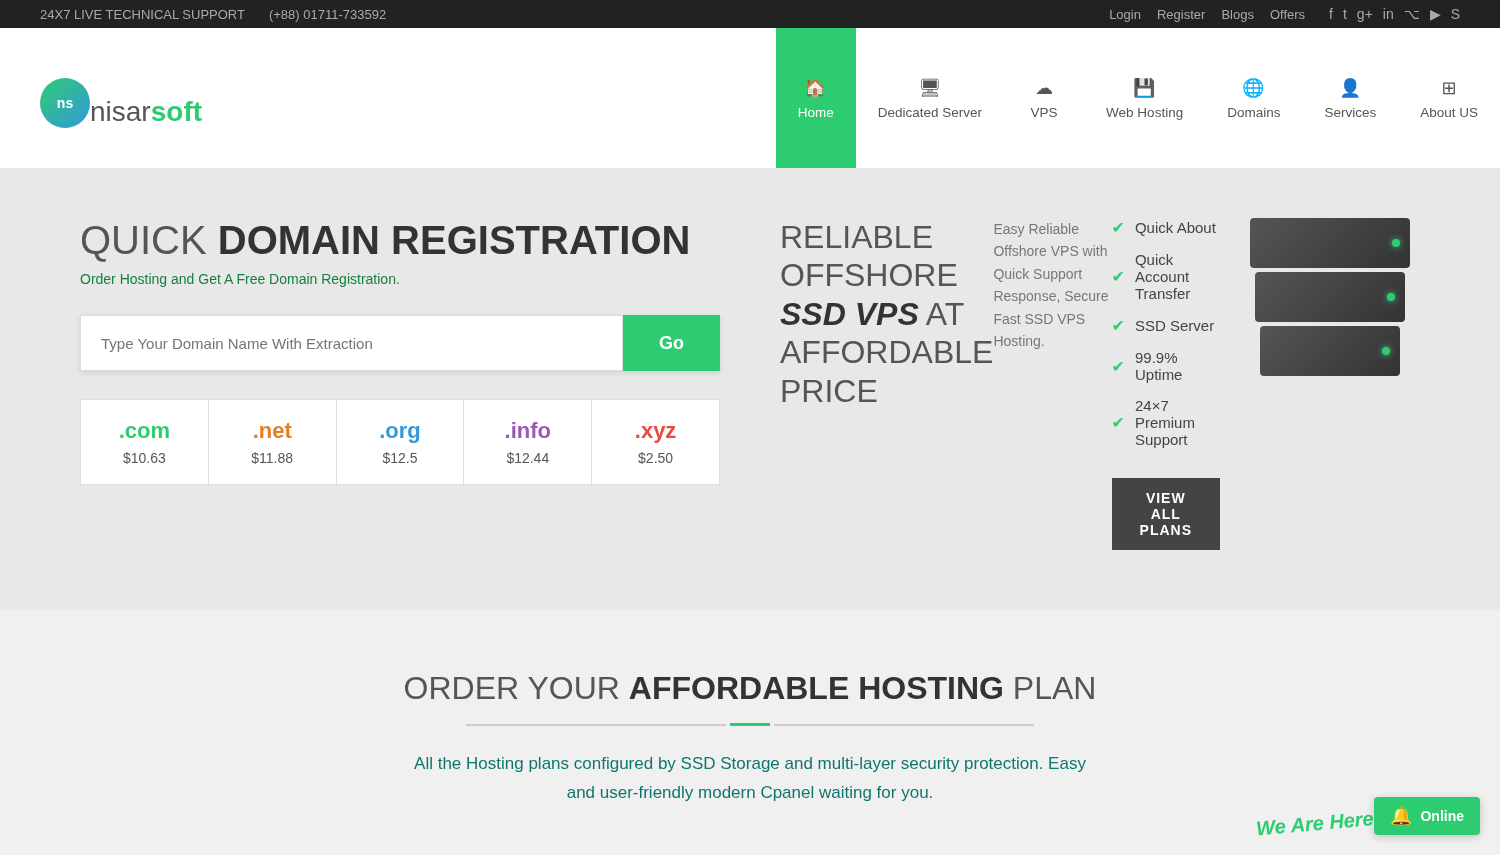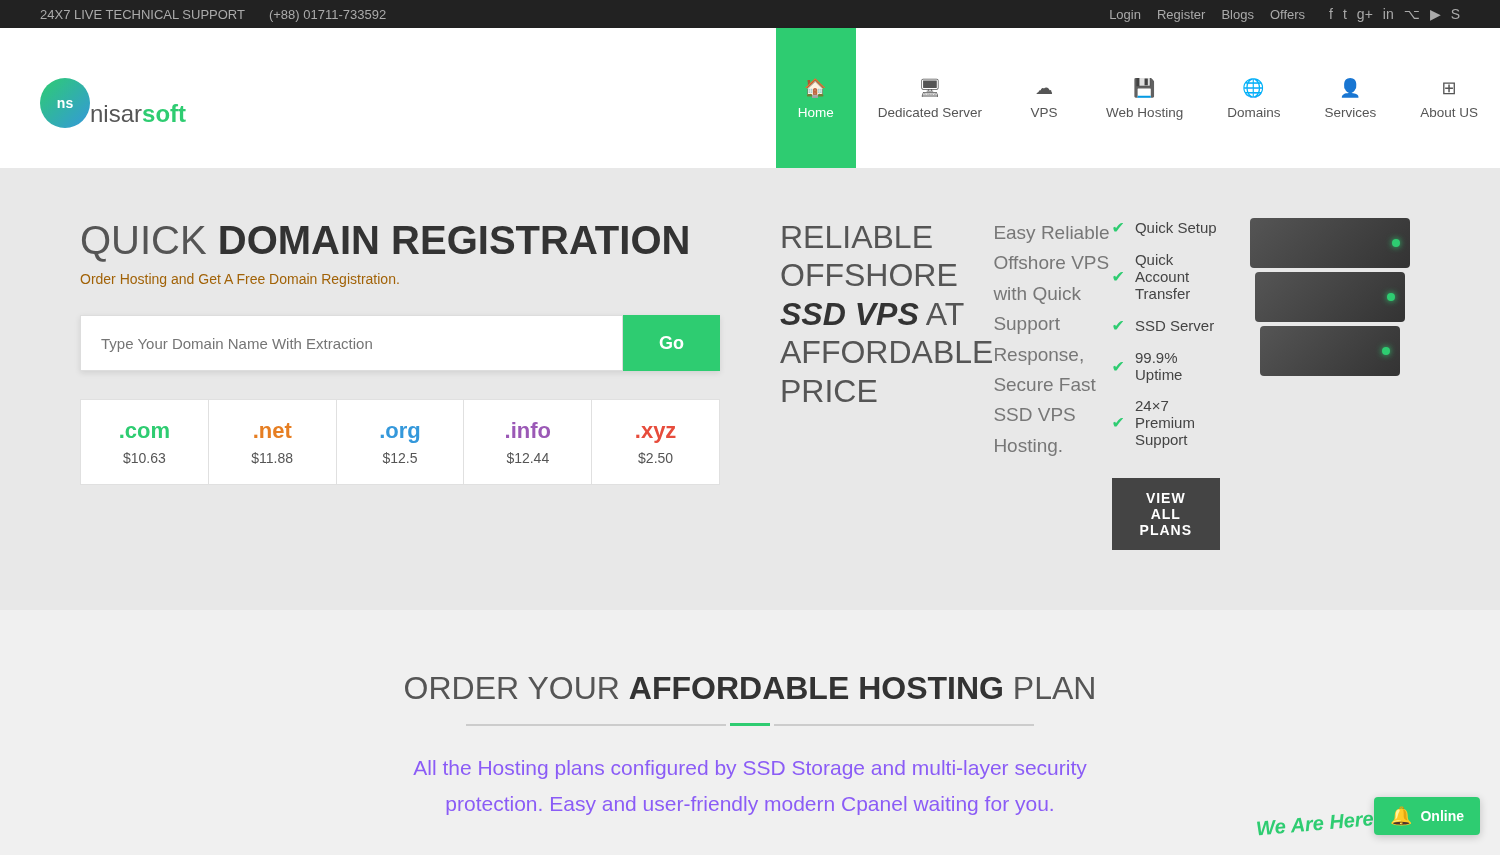--- a/index.html
+++ b/index.html
@@ -43,21 +43,21 @@
       align-items: flex-end;
       gap: 0;
     }
     .logo-circle {
       width: 50px; height: 50px;
       border-radius: 50%;
       background: linear-gradient(135deg, #2ecc71, #3498db);
       display: flex; align-items: center; justify-content: center;
       color: #fff; font-weight: bold; font-size: 14px;
     }
-    .logo-text { font-size: 24px; font-weight: 300; color: #555; }
+    .logo-text { font-size: 28px; font-weight: 300; color: #555; }
     .logo-text span { color: #2ecc71; font-weight: 700; }
 
     
     .nav {
       display: flex;
       align-items: stretch;
       margin-left: auto;
     }
     .nav-item {
       display: flex;
@@ -84,21 +84,21 @@
       background: #e8e8e8;
       padding: 50px 80px 60px;
       display: flex;
       gap: 60px;
     }
 
     
     .domain-section { flex: 1; }
     .domain-title { font-size: 40px; color: #555; margin-bottom: 8px; font-weight: 300; }
     .domain-title strong { color: #333; font-weight: 900; }
-    .domain-subtitle { color: #a16207; font-size: 14px; margin-bottom: 28px; }
+    .domain-subtitle { color: #15803d; font-size: 14px; margin-bottom: 28px; }
     .domain-search {
       display: flex;
       height: 56px;
       margin-bottom: 28px;
       box-shadow: 0 2px 6px rgba(0,0,0,0.1);
     }
     .domain-input {
       flex: 1;
       padding: 0 20px;
       font-size: 15px;
@@ -136,21 +136,21 @@
     .domain-ext.net { color: #e67e22; }
     .domain-ext.org { color: #3498db; }
     .domain-ext.info { color: #9b59b6; }
     .domain-ext.xyz { color: #e74c3c; }
     .domain-price { font-size: 14px; color: #555; }
 
     
     .vps-section { flex: 1; display: flex; }
     .vps-title { font-size: 32px; font-weight: 300; color: #555; margin-bottom: 16px; line-height: 1.2; }
     .vps-title strong { color: #333; font-weight: 900; font-style: italic; }
-    .vps-subtitle { color: #777; font-size: 19px; margin-bottom: 20px; line-height: 1.6; }
+    .vps-subtitle { color: #777; font-size: 14px; margin-bottom: 20px; line-height: 1.6; }
     .vps-content { display: flex; gap: 20px; align-items: flex-start; }
     .vps-features { flex: 1; }
     .vps-feature {
       display: flex;
       align-items: center;
       gap: 10px;
       margin-bottom: 14px;
       font-size: 15px;
       color: #444;
     }
@@ -214,22 +214,22 @@
     .order-divider {
       display: flex;
       align-items: center;
       justify-content: center;
       gap: 0;
       margin-bottom: 24px;
     }
     .divider-line { height: 2px; background: #ccc; width: 260px; }
     .divider-blue { width: 40px; height: 3px; background: #2ecc71; margin: 0 4px; }
     .order-subtitle {
-      color: #8b5cf6;
-      font-size: 21px;
+      color: #0f766e;
+      font-size: 17px;
       max-width: 700px;
       margin: 4px auto;
       line-height: 1.7;
     }
 
     
     .chat-widget {
       position: fixed;
       bottom: 20px;
       right: 20px;
@@ -371,21 +371,21 @@
 
   <div class="vps-section">
     <h2 class="vps-title">
       <span>RELIABLE OFFSHORE </span><strong>SSD VPS</strong><span> AT AFFORDABLE PRICE</span>
     </h2>
     <p class="vps-subtitle">Easy Reliable Offshore VPS with Quick Support Response, Secure Fast SSD VPS Hosting.</p>
     <div class="vps-content">
       <div class="vps-features">
         <div class="vps-feature">
           <span class="check-icon">✔</span>
-          <span>Quick Setup</span>
+          <span>Quick About</span>
         </div>
         <div class="vps-feature">
           <span class="check-icon">✔</span>
           <span>Quick Account Transfer</span>
         </div>
         <div class="vps-feature">
           <span class="check-icon">✔</span>
           <span>SSD Server</span>
         </div>
         <div class="vps-feature">

